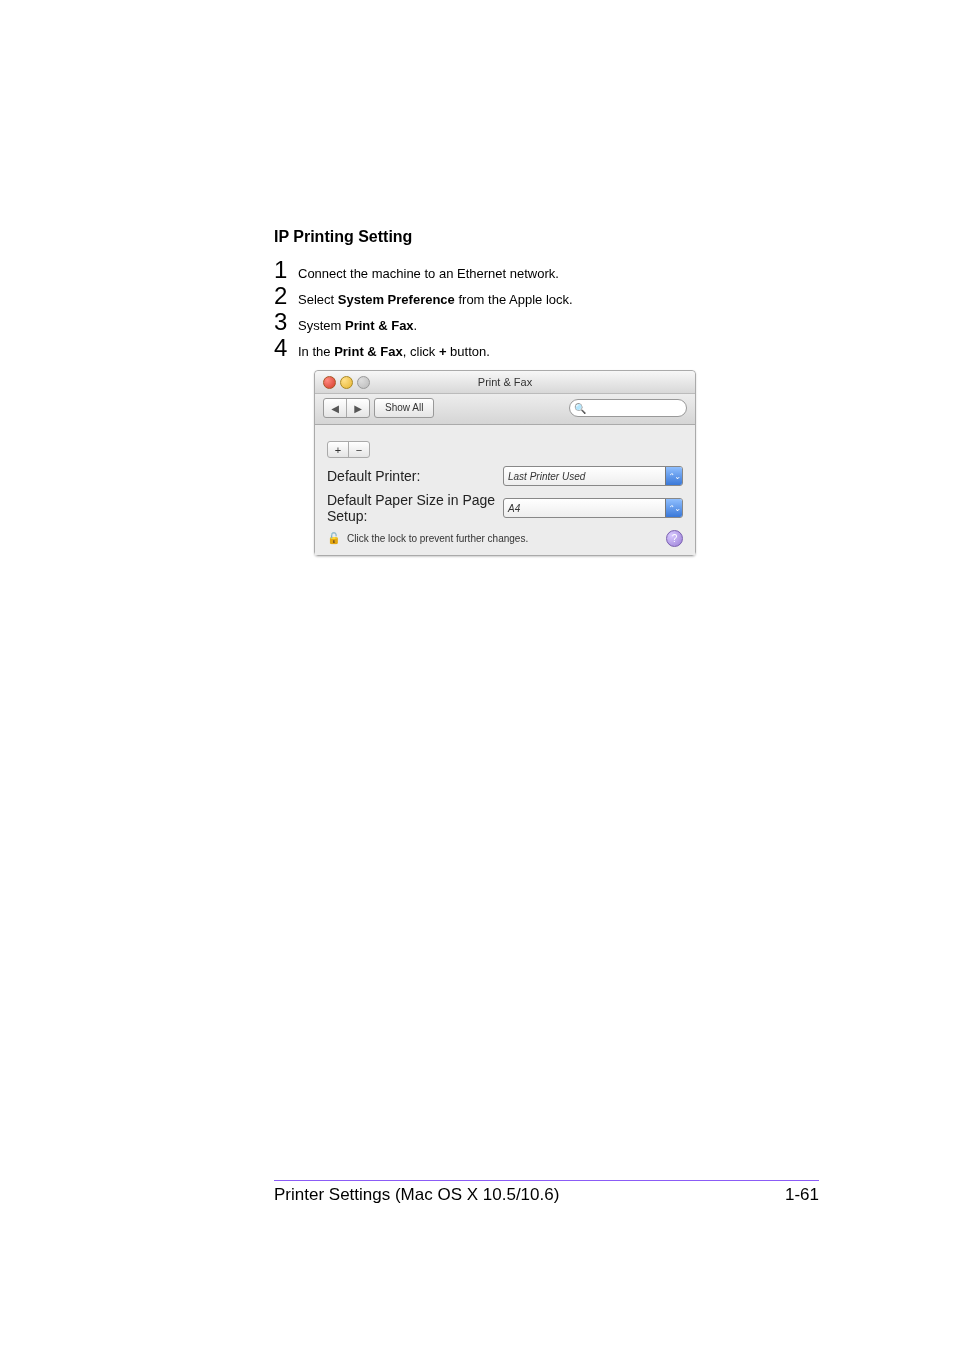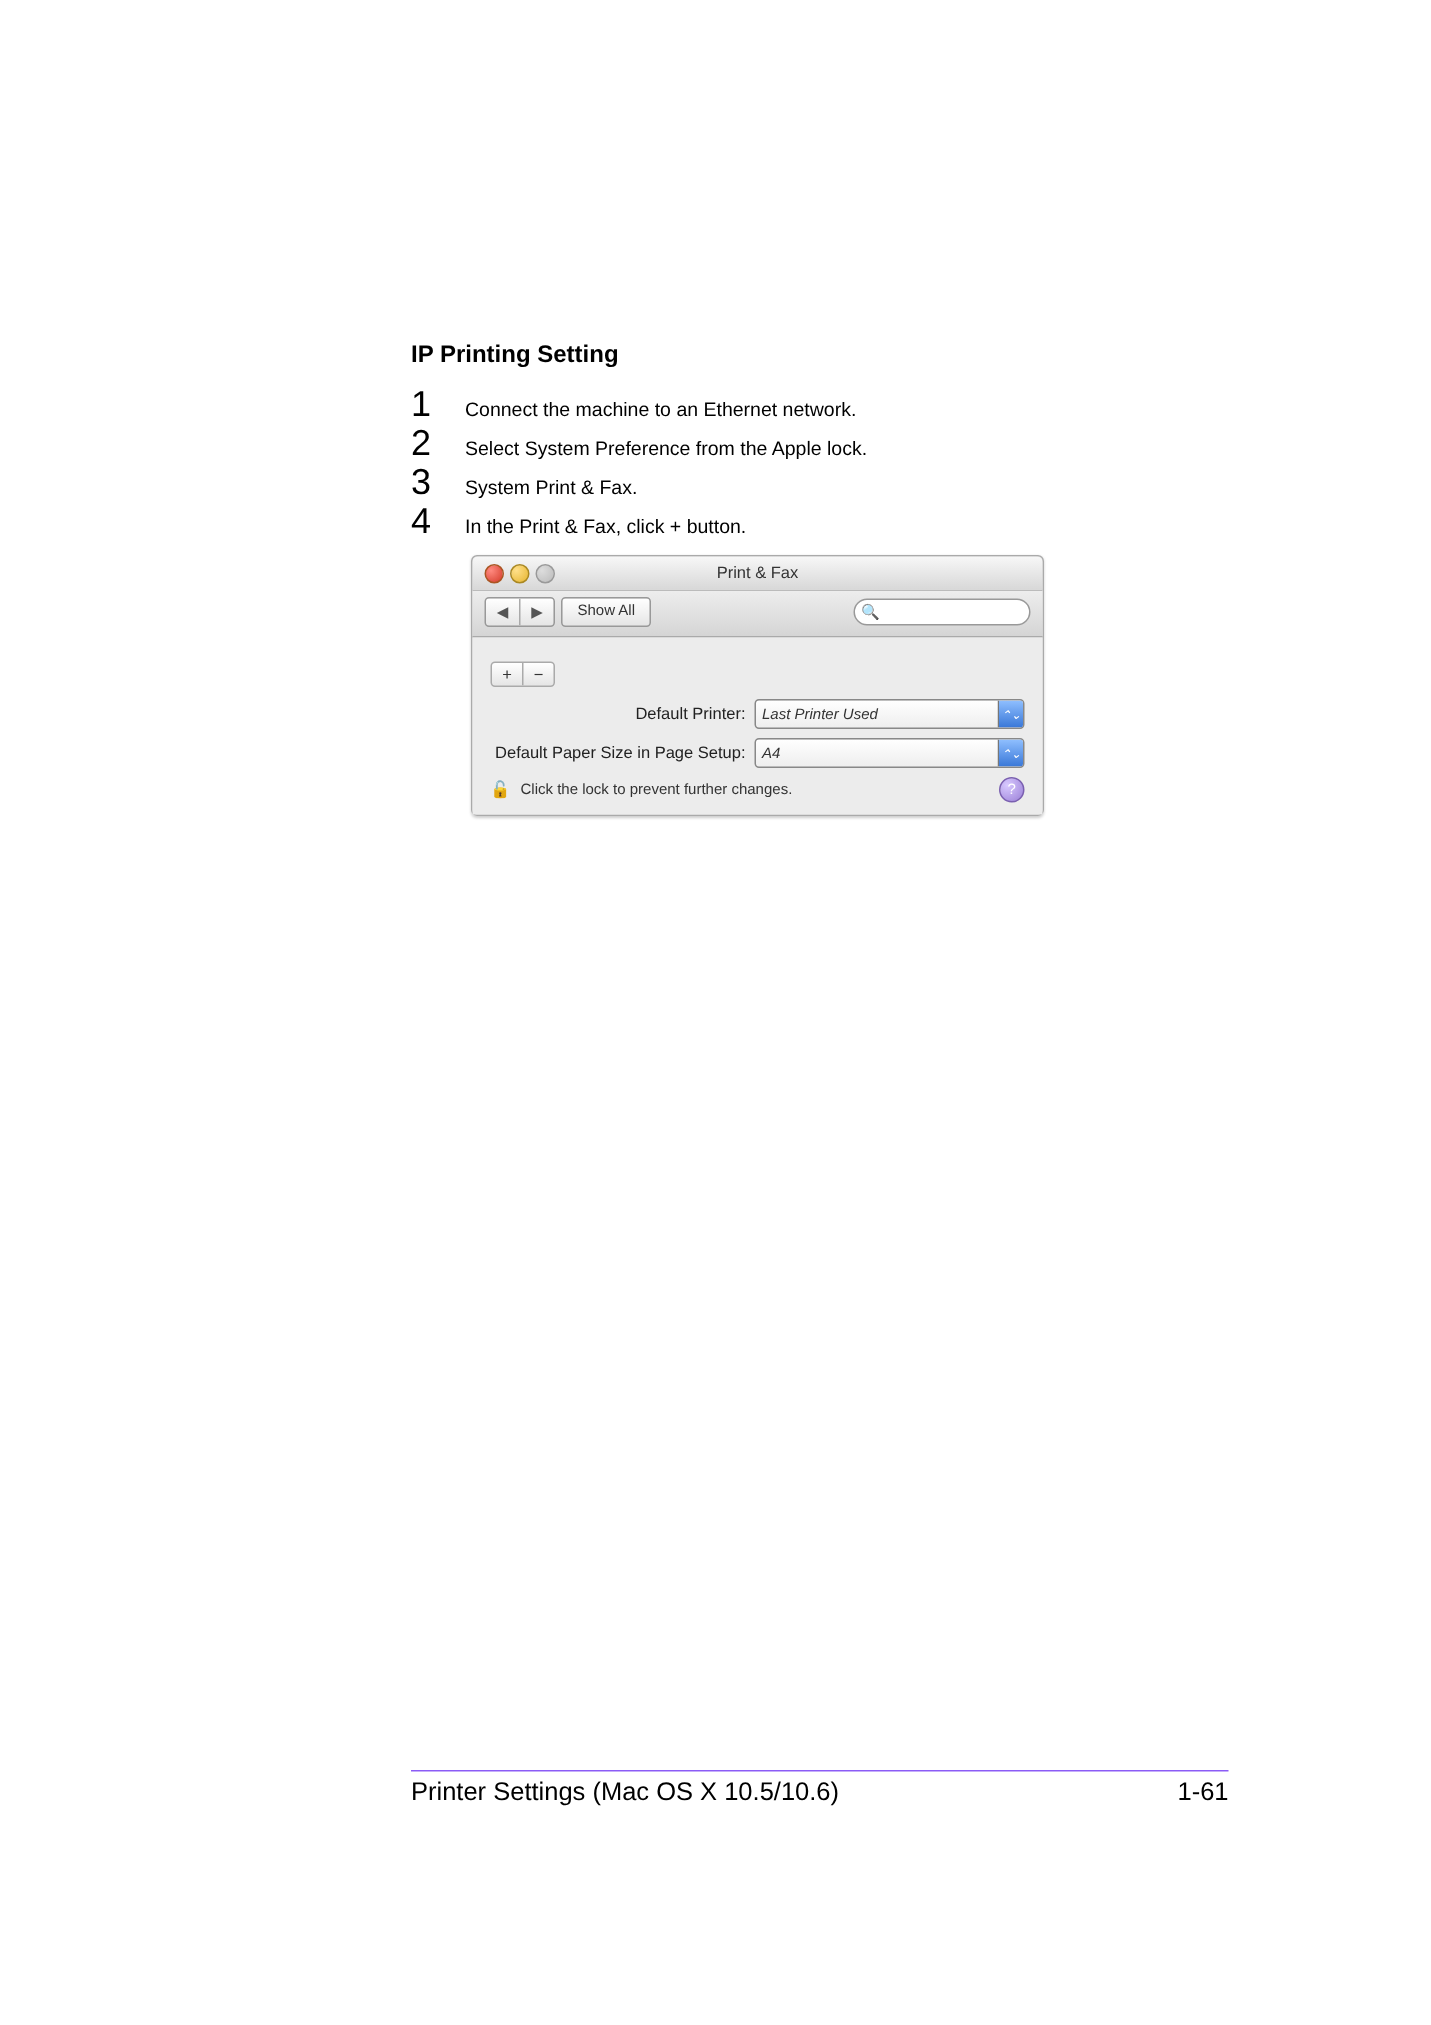--- a/index.html
+++ b/index.html
@@ -2,22 +2,22 @@
 <html><head>
 <meta charset="utf-8">
 <style>
   html,body{margin:0;padding:0;background:#fff;font-family:Arial,Helvetica,sans-serif;}
   .page{width:954px;height:1350px;position:relative;background:#fff;}
   .content{position:absolute;left:274px;top:228px;width:545px;}
   .heading{font-size:16px;font-weight:bold;color:#000;margin-bottom:12px;}
   .steps{list-style:none;padding:0;margin:0;}
   .steps li{display:flex;align-items:baseline;margin-bottom:2px;}
   .num{font-size:24px;font-weight:normal;color:#000;font-family:Arial,sans-serif;width:24px;flex-shrink:0;line-height:1;}
-  .step-txt{font-size:13px;color:#000;padding-top:4px;margin-left:12px;}
-  .step-txt b{font-weight:normal;}
+  .step-txt{font-size:13px;color:#000;padding-top:4px;}
+  .step-txt b{font-weight:bold;}
   .shot{margin:10px 0 0 40px;width:380px;border:none;}
   
   .macwin{width:380px;background:linear-gradient(#f0f0f0,#e2e2e2);border:1px solid #aaa;border-radius:4px;box-shadow:0 1px 2px rgba(0,0,0,0.2);font-family:'Lucida Grande',Arial,sans-serif;font-size:10px;color:#333;}
   .titlebar{height:22px;position:relative;background:linear-gradient(#f7f7f7,#d8d8d8);border-bottom:1px solid #bbb;border-radius:4px 4px 0 0;}
   .traffic{position:absolute;left:8px;top:5px;display:flex;gap:4px;}
   .tball{width:11px;height:11px;border-radius:50%;}
   .tball.red{background:radial-gradient(circle at 30% 30%,#ff8a80,#d43b2a);border:1px solid #a52;}
   .tball.ylw{background:radial-gradient(circle at 30% 30%,#ffe08a,#e6b530);border:1px solid #a82;}
   .tball.gry{background:radial-gradient(circle at 30% 30%,#ddd,#bbb);border:1px solid #999;}
   .wtitle{text-align:center;line-height:22px;font-size:11px;color:#333;}
@@ -32,21 +32,21 @@
   .bodyarea{background:#ececec;padding:12px 12px 8px 12px;}
   .listbox{display:flex;border:1px solid #b0b0b0;background:#fff;height:150px;}
   .leftlist{width:115px;border-right:1px solid #cfcfcf;display:flex;align-items:center;justify-content:center;text-align:center;color:#3a6b9c;font-size:10px;line-height:1.3;}
   .rightpane{flex:1;display:flex;align-items:center;justify-content:center;color:#555;font-size:11px;}
   .pmrow{margin-top:4px;}
   .pm{display:inline-flex;border:1px solid #aaa;border-radius:3px;overflow:hidden;background:linear-gradient(#fff,#e5e5e5);}
   .pmbtn{width:20px;height:15px;display:flex;align-items:center;justify-content:center;font-size:11px;color:#333;}
   .pmbtn+.pmbtn{border-left:1px solid #aaa;}
   .form{margin-top:8px;}
   .frow{display:flex;align-items:center;margin-bottom:6px;}
-  .flabel{width:170px;text-align:right;padding-right:6px;font-size:11px;color:#222;}
+  .flabel{width:170px;text-align:left;padding-right:6px;font-size:14px;color:#222;}
   .popup{flex:1;height:18px;border:1px solid #888;border-radius:3px;background:linear-gradient(#fff,#eee);display:flex;align-items:center;padding:0 4px;position:relative;font-size:10px;font-style:italic;}
   .popup .cap{position:absolute;right:0;top:0;bottom:0;width:16px;background:linear-gradient(#8fbfff,#3a78d8);border-left:1px solid #777;border-radius:0 2px 2px 0;display:flex;align-items:center;justify-content:center;color:#fff;font-size:8px;}
   .lockrow{display:flex;align-items:center;margin-top:6px;font-size:10px;color:#333;}
   .lock{width:14px;height:14px;margin-right:6px;display:flex;align-items:center;justify-content:center;font-size:11px;}
   .qmark{margin-left:auto;width:15px;height:15px;border-radius:50%;background:radial-gradient(circle at 30% 30%,#d8c9ff,#9a7fd6);color:#fff;font-size:10px;display:flex;align-items:center;justify-content:center;border:1px solid #7a5fb0;}
   
   .footer{position:absolute;left:274px;bottom:145px;width:545px;border-top:1px solid #8b5cf6;padding-top:4px;display:flex;justify-content:space-between;font-size:17px;color:#000;}
 </style>
 </head>
 <body>

